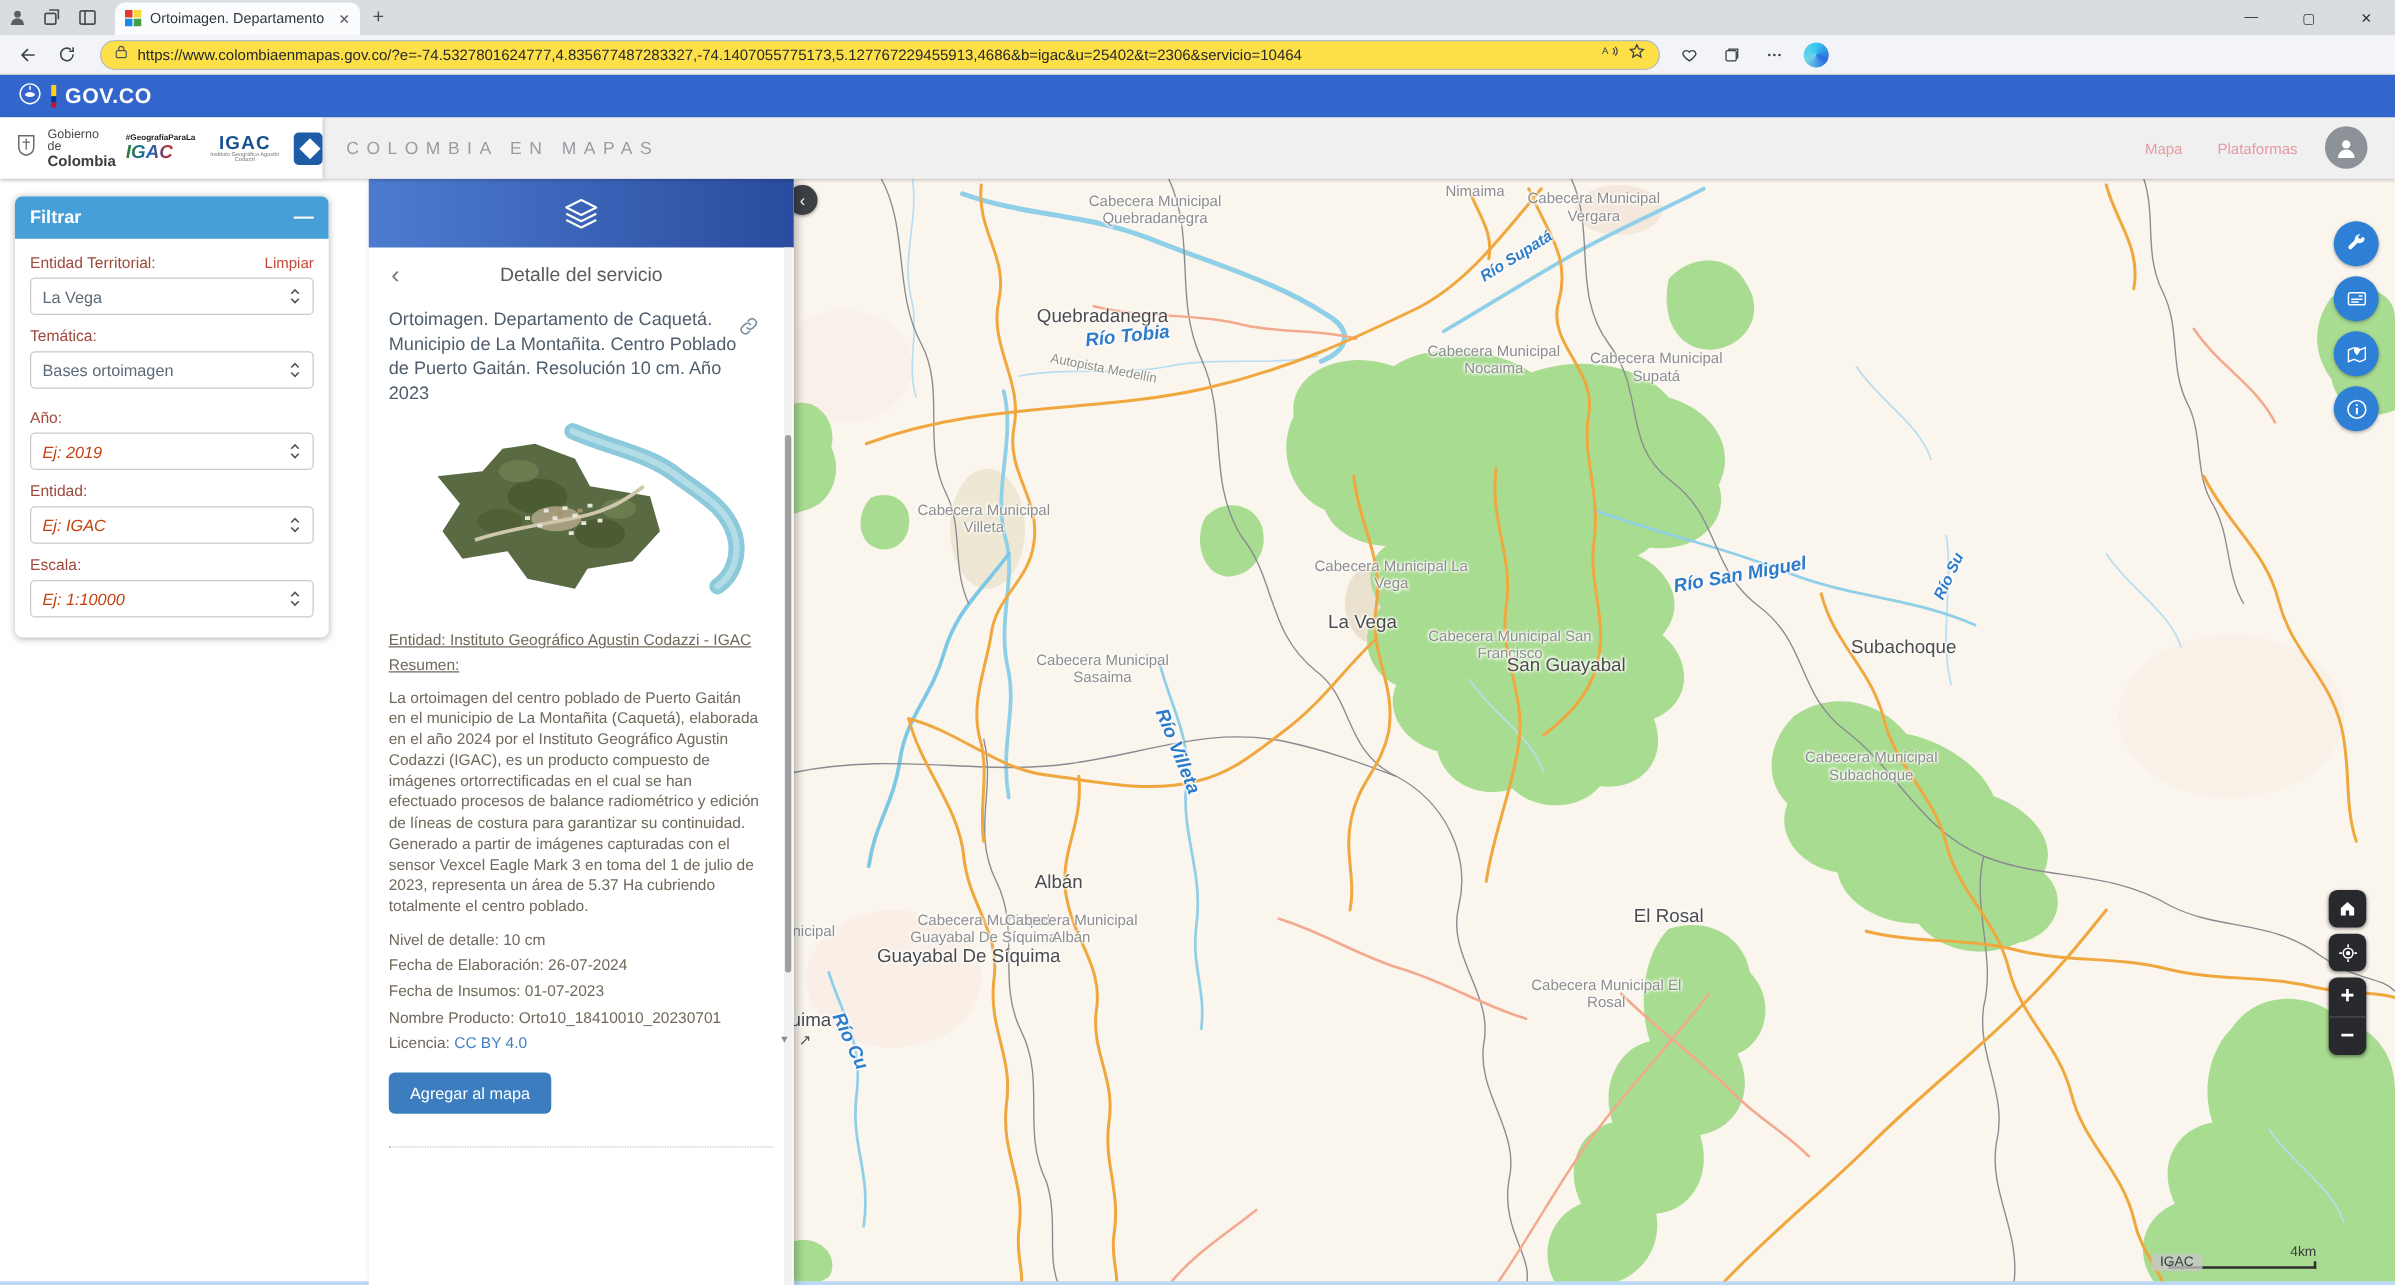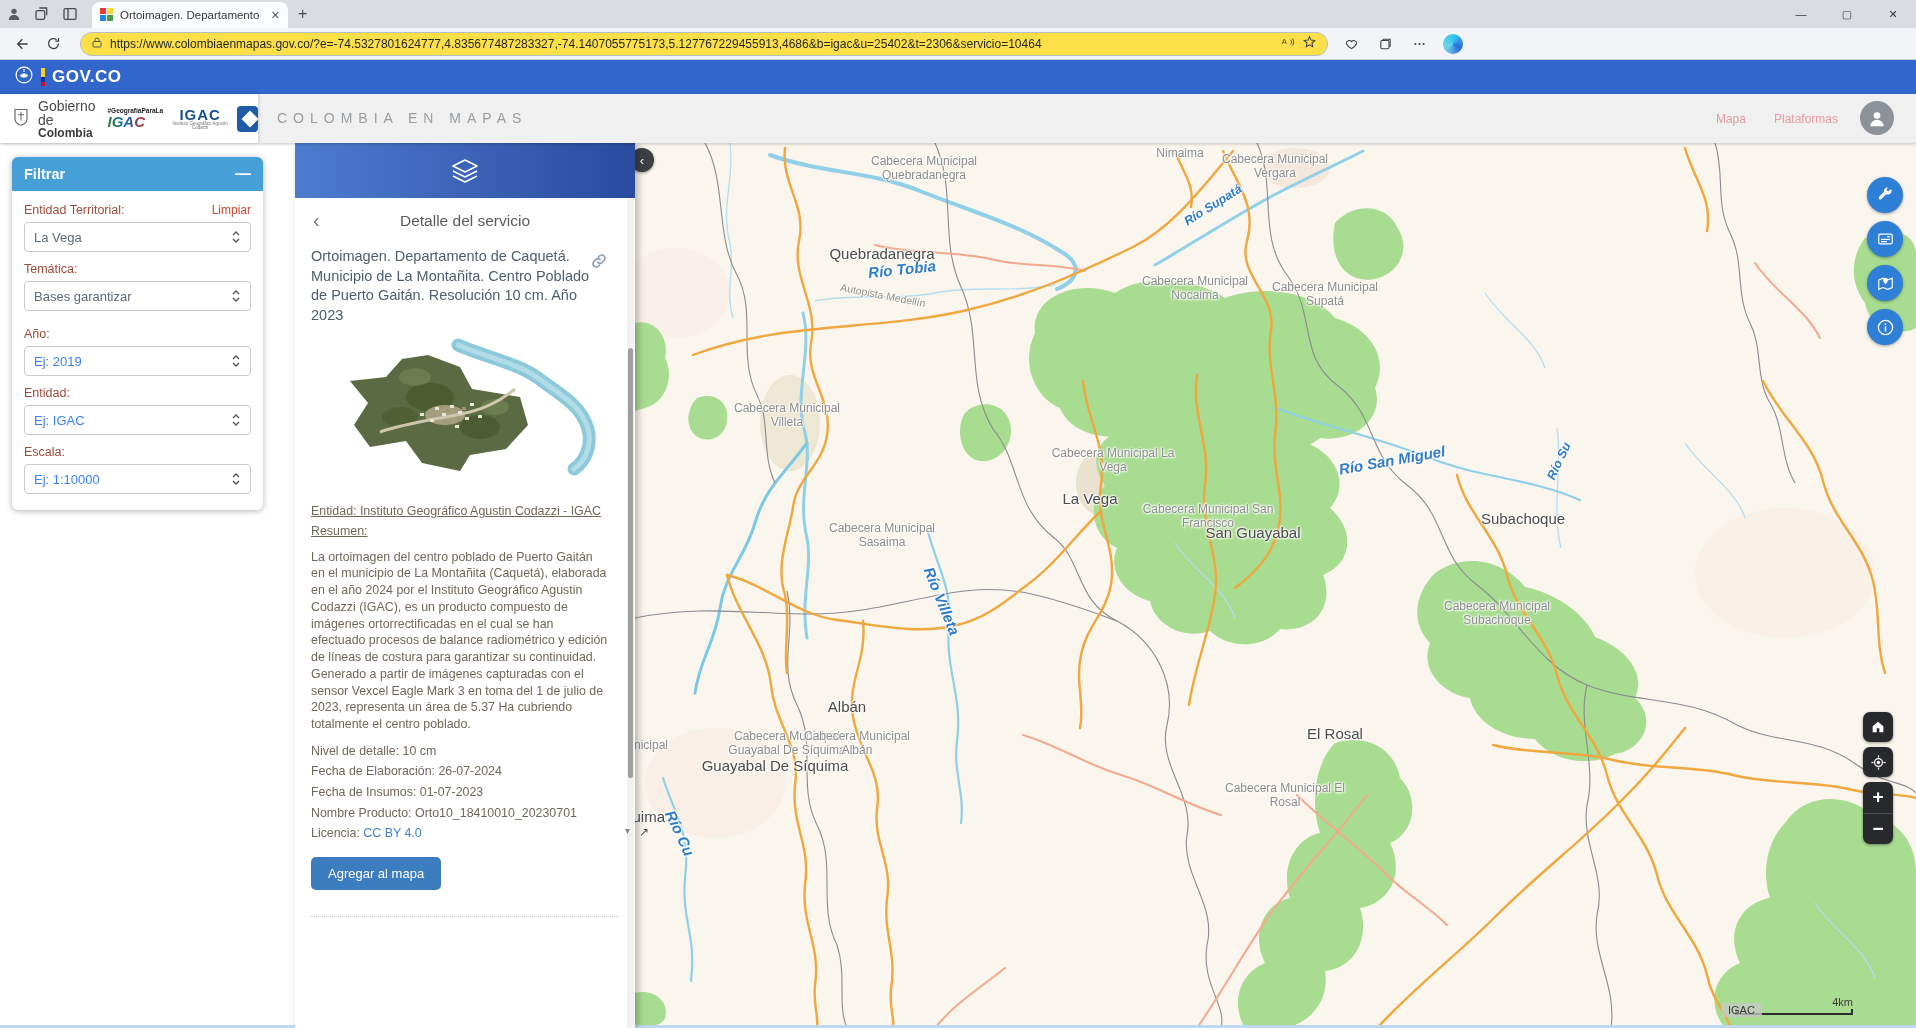--- a/index.html
+++ b/index.html
@@ -39,21 +39,21 @@
   .miniflag i:nth-child(1){flex:2;background:#FCD116}.miniflag i:nth-child(2){flex:1;background:#003893}
   .miniflag i:nth-child(3){flex:1;background:#CE1126}
   .govco-text { color:#fff; font-weight:bold; font-size:17px; letter-spacing:.5px; }
 
   
   .sheader { position:absolute; top:94px; left:0; width:100%; height:49px; background:#f0f0f0;
     box-shadow:0 1px 3px rgba(0,0,0,.22); z-index:5; }
   .logocard { position:absolute; left:0; top:0; width:258px; height:49px; background:#fff;
     box-shadow:1px 0 3px rgba(0,0,0,.15); display:flex; align-items:center; padding-left:12px; gap:8px; }
   .gob-lines { line-height:1; }
-  .gob-l1 { font-size:14px; color:#4a4a4a; } .gob-l2 { font-size:12px; font-weight:bold; color:#3c3c3c; }
+  .gob-l1 { font-size:10px; color:#4a4a4a; } .gob-l2 { font-size:12px; font-weight:bold; color:#3c3c3c; }
   .vida-block { line-height:1; text-align:left; }
   .vida-tag { font-size:6.5px; font-weight:bold; color:#1c1c1c; }
   .vida-word { font-size:15px; font-weight:bold; font-style:italic;
     background:linear-gradient(90deg,#2e7d32,#1565c0,#c62828,#f9a825);
     -webkit-background-clip:text; background-clip:text; color:transparent; }
   .igac-block { line-height:1; text-align:center; }
   .igac-word { font-size:15px; font-weight:bold; color:#16508f; letter-spacing:1px; }
   .igac-cap { font-size:4.5px; color:#777; }
   .igac-logo { width:26px; height:26px; background:#1f5ca8; border-radius:4px; position:relative; }
   .igac-logo::after { content:""; position:absolute; left:7px; top:7px; width:12px; height:12px;
@@ -73,21 +73,21 @@
     padding:0 12px; }
   .fhead-title { color:#fff; font-weight:bold; font-size:14.5px; }
   .fhead-min { color:#fff; font-size:16px; font-weight:bold; }
   .fbody { padding:12px 12px 14px 12px; }
   .frow1 { display:flex; justify-content:space-between; align-items:baseline; }
   .flabel { font-size:12.5px; color:#9e4a3c; margin-bottom:5px; display:block; }
   .flimpiar { font-size:12px; color:#c74a35; }
   .fselect { height:30px; border:1px solid #c9c9c9; border-radius:4px; background:#fff;
     display:flex; align-items:center; justify-content:space-between; padding:0 9px; margin-bottom:10px; }
   .fselect .val { font-size:13px; color:#5c6b77; }
-  .fselect .ph { color:#3b82f6; }
+  .fselect .ph { font-style:italic; color:#c2410c; }
   .gap-extra { margin-bottom:16px; }
 
   
   .dpanel { position:absolute; left:295px; top:143px; width:340px; height:885px; background:#fff;
     box-shadow:3px 0 7px rgba(0,0,0,.28); z-index:4; }
   .dhead { height:55px; background:linear-gradient(90deg,#4d7ccf,#2a4b9f);
     display:flex; align-items:center; justify-content:center; }
   .dback-row { position:relative; margin-top:14px; height:22px; }
   .dback { position:absolute; left:18px; top:-2px; font-size:20px; color:#777; line-height:1; }
   .dtitle { text-align:center; font-size:15.5px; color:#5a5a5a; }
@@ -309,21 +309,21 @@
         <div class="fselect">
           <span class="val">La Vega</span>
           <svg width="10" height="14" viewBox="0 0 10 14" fill="none" stroke="#555" stroke-width="1.4">
               <path d="M2 5 L5 2 L8 5"></path>
               <path d="M2 9 L5 12 L8 9"></path>
             </svg>
         </div>
 
         <span class="flabel">Temática:</span>
         <div class="fselect gap-extra">
-          <span class="val">Bases garantizar</span>
+          <span class="val">Bases ortoimagen</span>
           <svg width="10" height="14" viewBox="0 0 10 14" fill="none" stroke="#555" stroke-width="1.4">
               <path d="M2 5 L5 2 L8 5"></path>
               <path d="M2 9 L5 12 L8 9"></path>
             </svg>
         </div>
 
         <span class="flabel">Año:</span>
         <div class="fselect">
           <span class="val ph">Ej: 2019</span>
           <svg width="10" height="14" viewBox="0 0 10 14" fill="none" stroke="#555" stroke-width="1.4">

